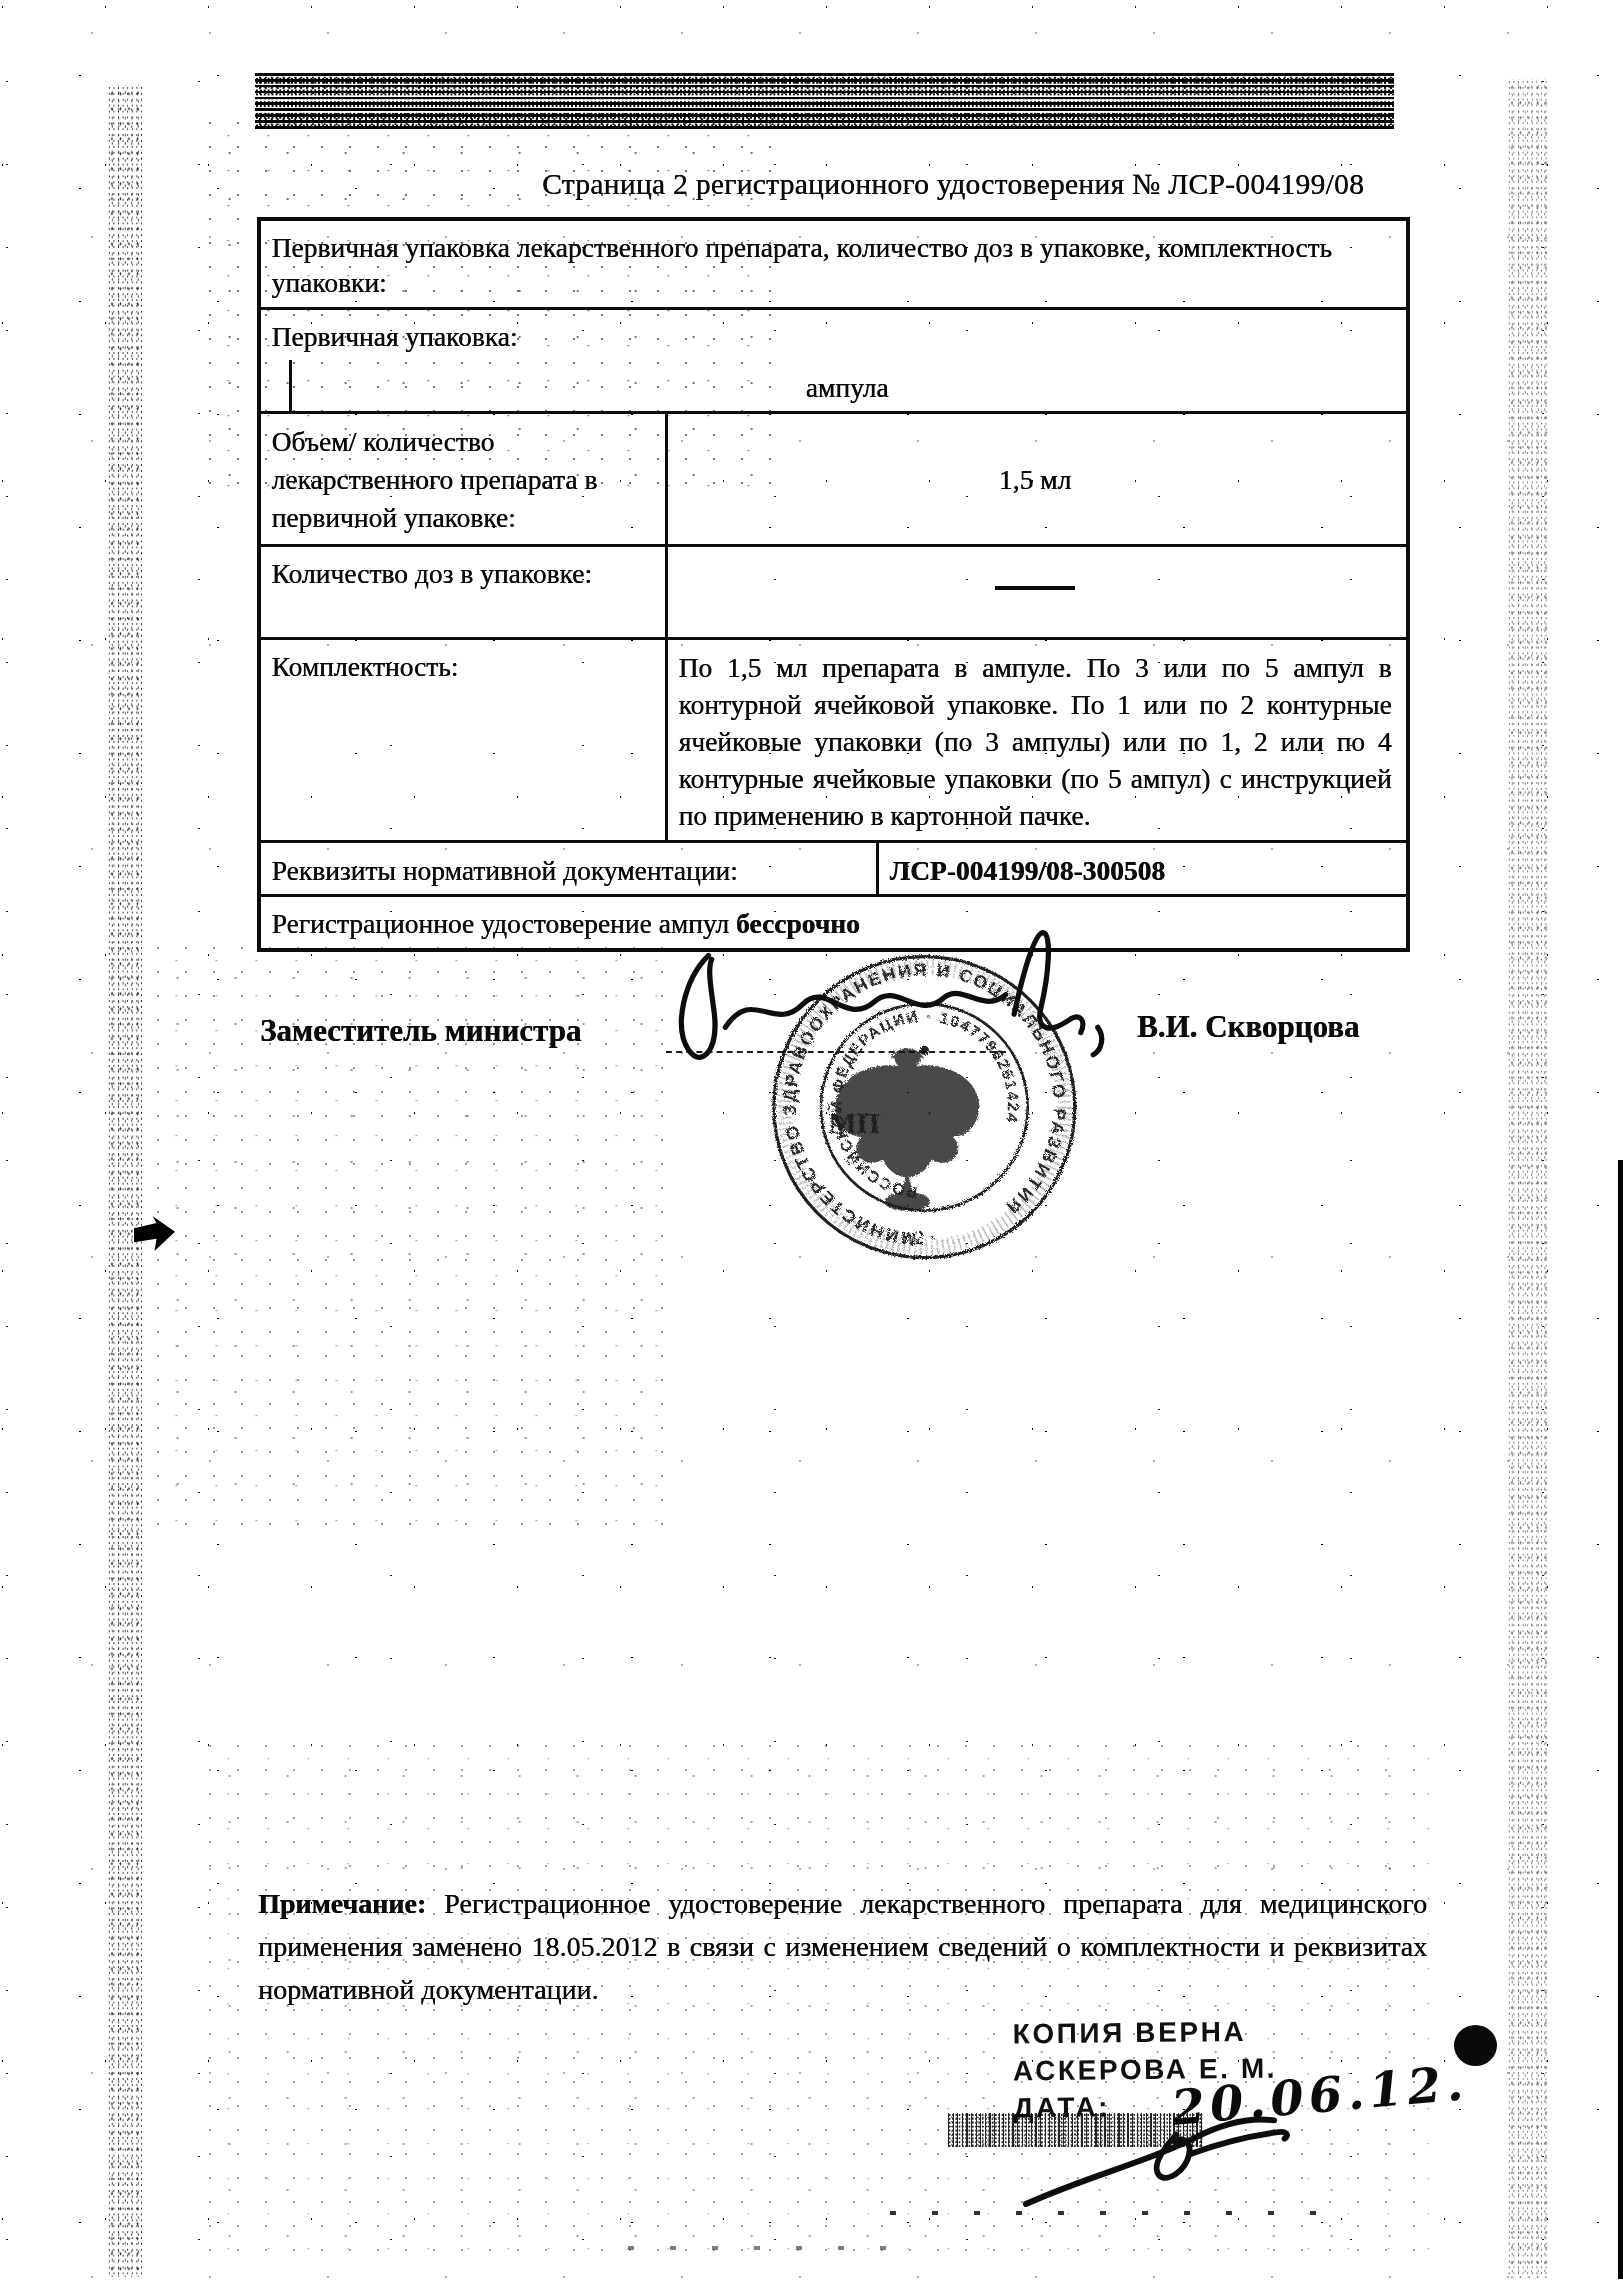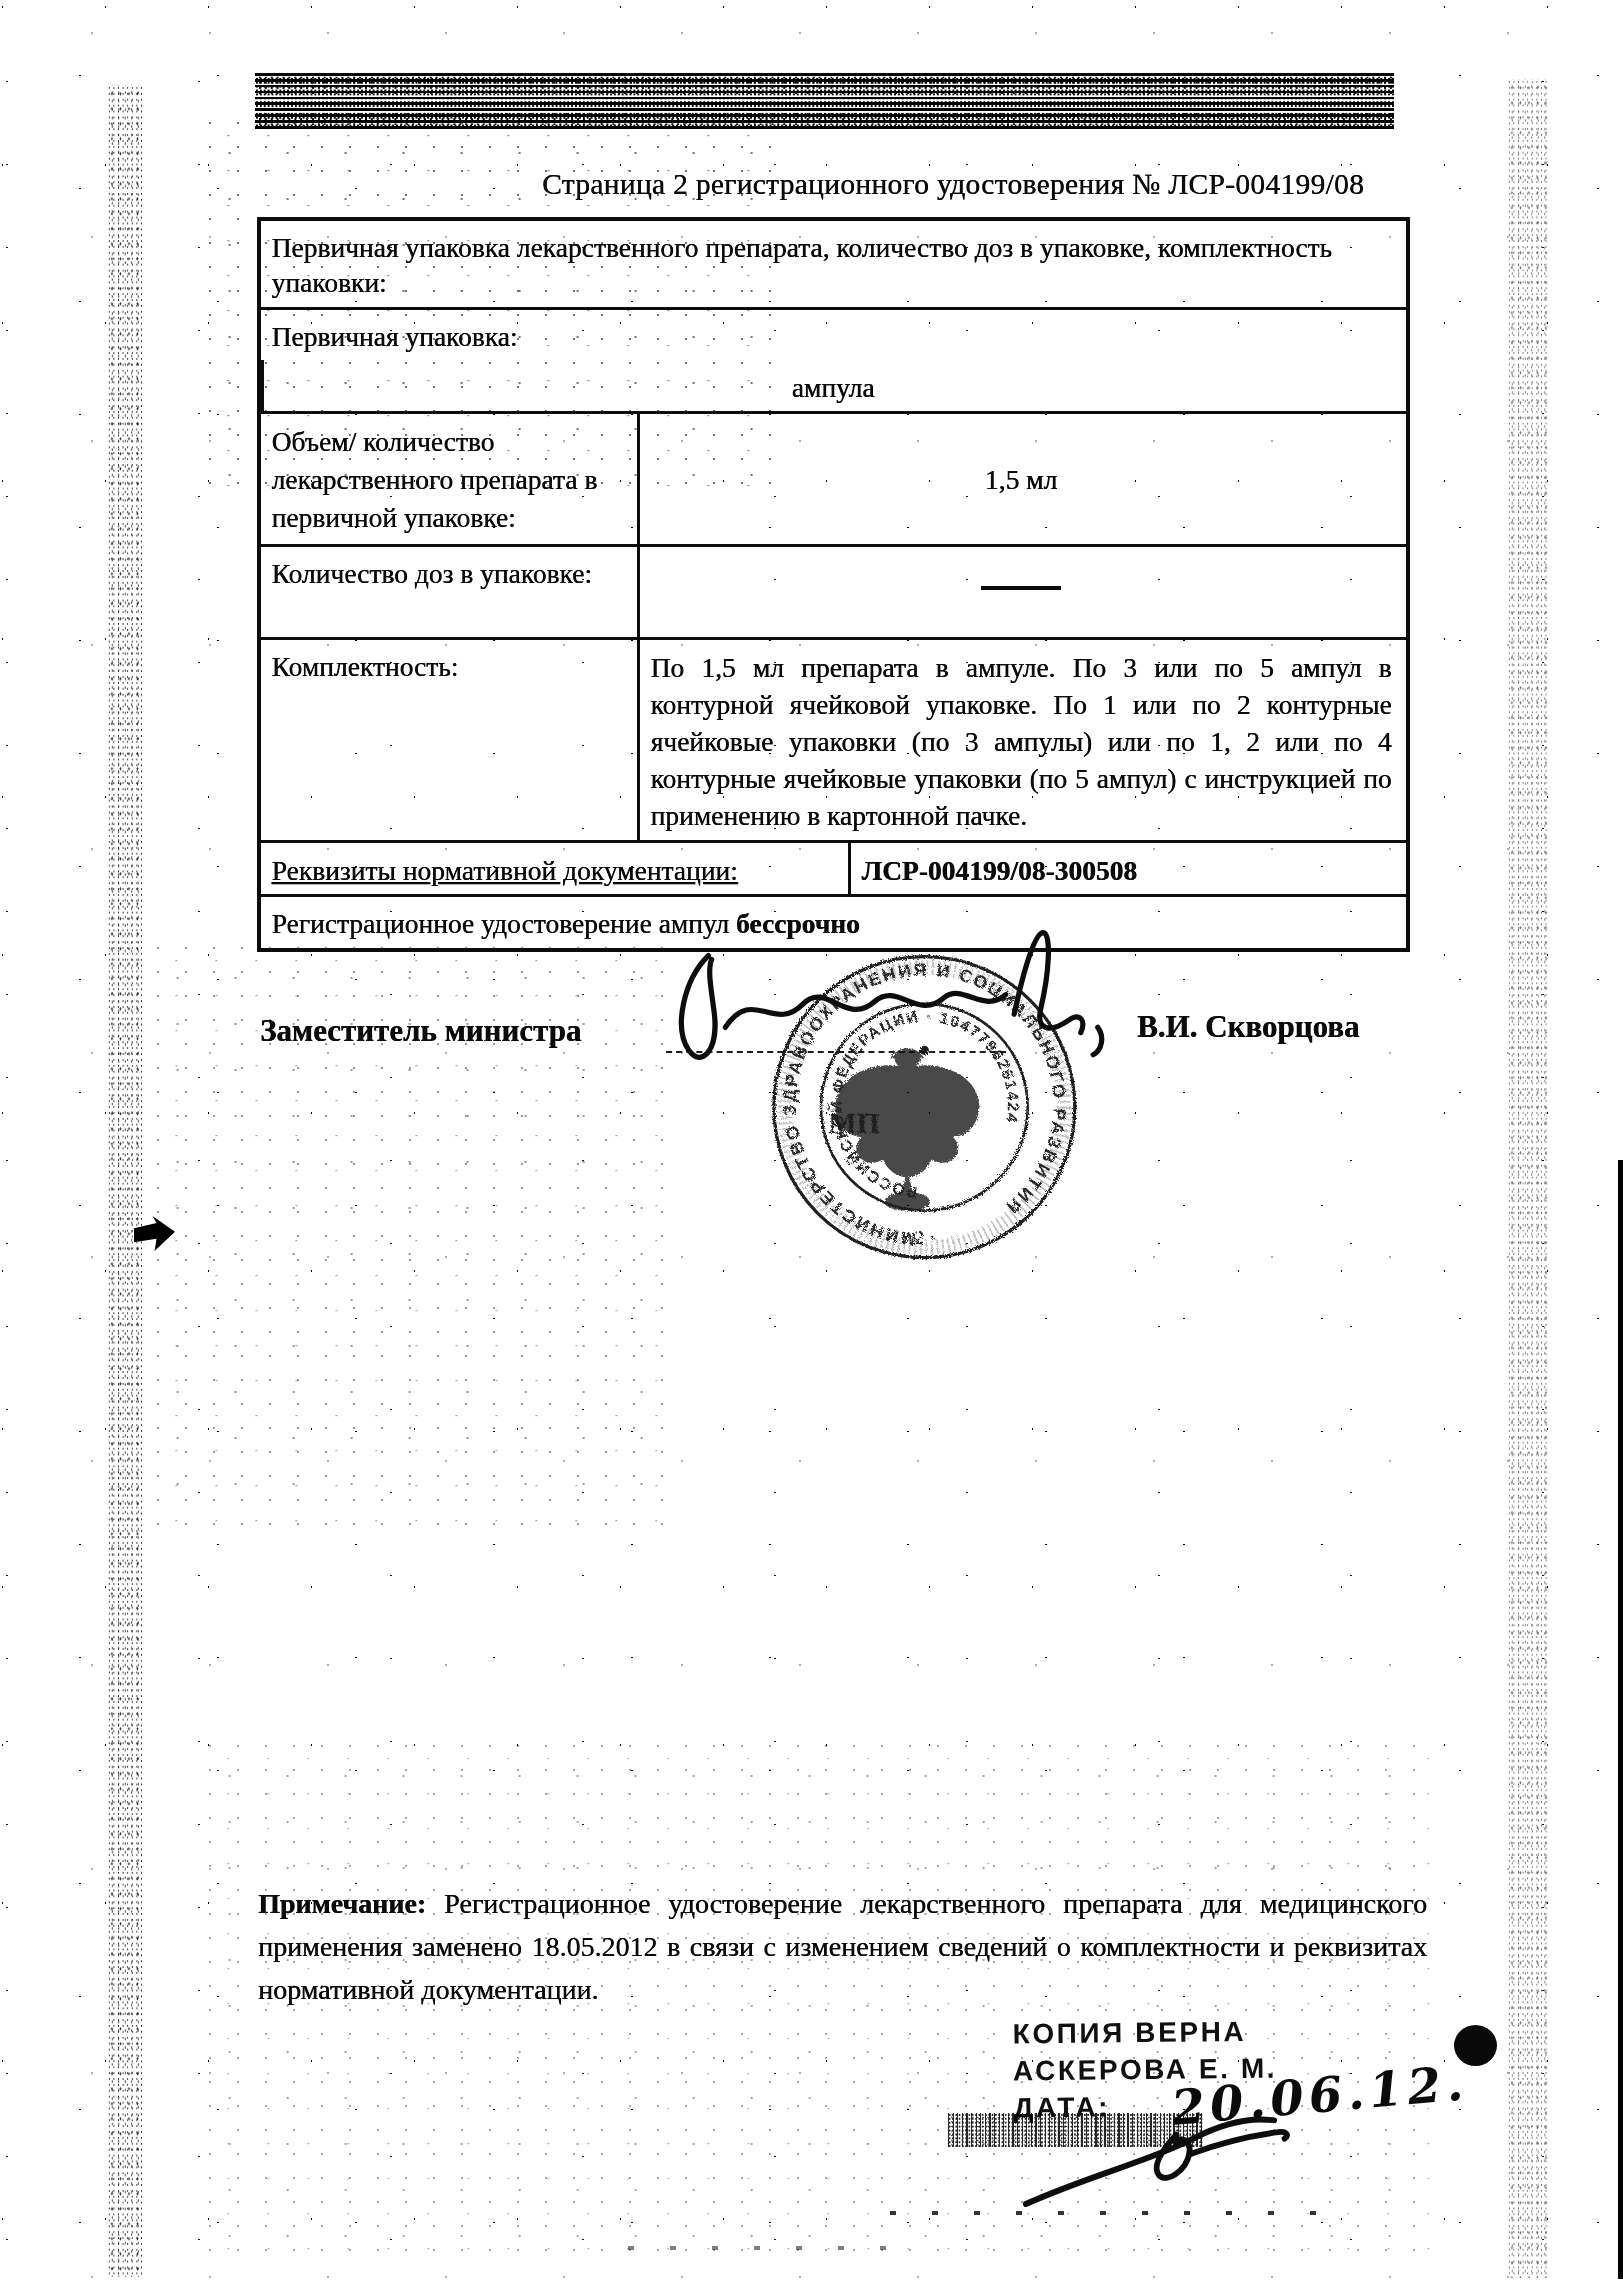--- a/index.html
+++ b/index.html
@@ -44,33 +44,33 @@
   }
   
   .page-header{left:542px;top:168px;font-size:29.5px;letter-spacing:0.3px;}
   
   .doc-table{left:257px;top:217px;width:1153px;border:4.6px solid #0c0c0c;box-sizing:border-box;}
   .t-row{display:flex;border-top:3.3px solid #0c0c0c;box-sizing:border-box;}
   .t-row:first-child{border-top:none;}
   .cell{box-sizing:border-box;font-size:27.5px;line-height:35px;padding:9.2px 14.4px 6.5px 10.5px;}
   .cell.full{width:100%;}
   .cell.label{width:376px;flex:none;}
-  .cell.value{flex:1;border-left:3.3px solid #0c0c0c;}
+  .cell.value{flex:1;border-left:3.3px solid #0c0c0c;margin-left:28px;}
   .v-center{display:flex;align-items:flex-start;justify-content:center;text-align:center;}
   .just{text-align:justify;}
   .r1{min-height:77px;}
   .r2{min-height:46px;flex-direction:column;}
   .r3{min-height:118px;}
   .r4{min-height:93px;}
   .r5{min-height:187px;}
   .r6{min-height:46px;}
   .r7{min-height:45px;}
   .r3 .cell{line-height:38px;}
   .r5 .cell.value{line-height:37px;}
-  .r6 .cell.label{width:587px;text-decoration:underline;}
+  .r6 .cell.label{width:587px;}
   .bold{font-weight:bold;}
   .dash-line{width:80px;height:3.9px;background:#0b0b0b;margin-top:30px;}
   .dash-line span{font-size:0;}
   
   .sig-title{left:260px;top:1013px;font-size:31px;font-weight:bold;}
   .sig-name{left:1137px;top:1009px;font-size:31px;font-weight:bold;}
   .dash-under{left:666px;top:1051px;width:340px;border-top:2.6px dashed #1c1c1c;}
   
   .note{left:258px;top:1882px;width:1169px;font-size:28px;line-height:43px;text-align:justify;}
   

